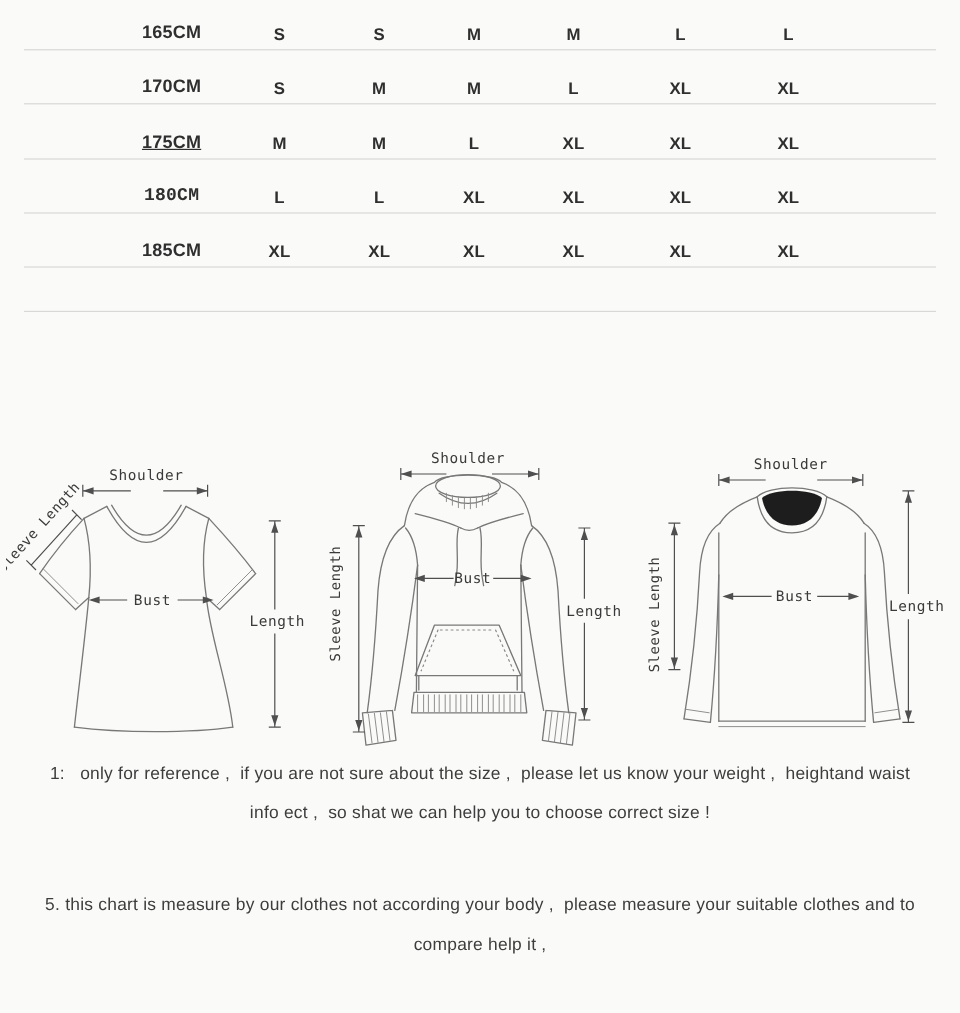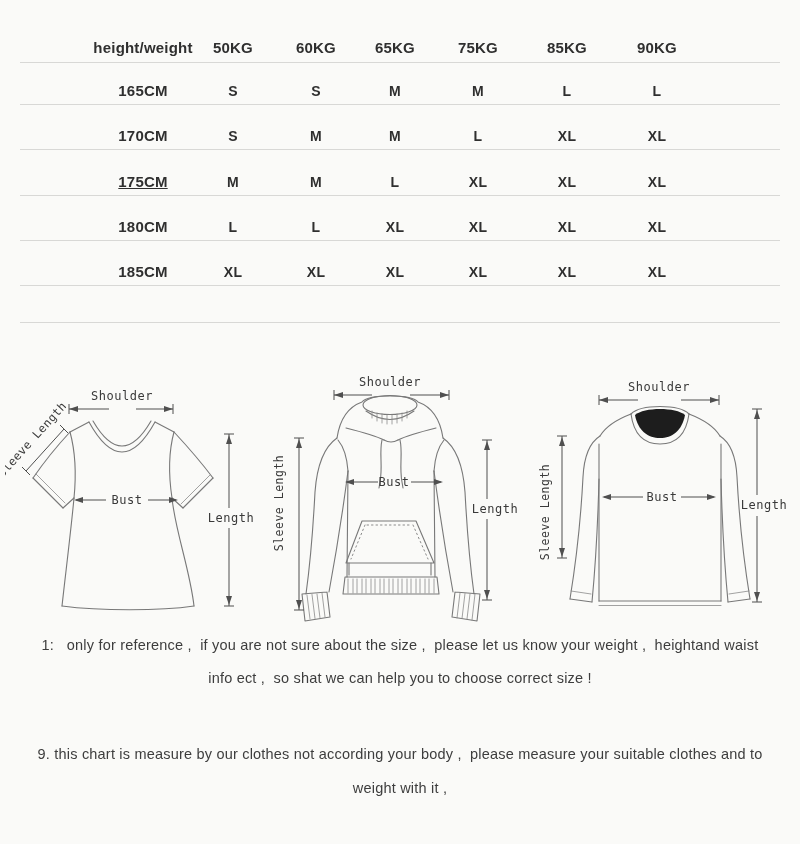--- a/index.html
+++ b/index.html
@@ -34,29 +34,20 @@
   .note{
     position:absolute;left:0;width:800px;text-align:center;
     font-size:14.5px;color:#3d3d3d;letter-spacing:.2px;white-space:pre;
   }
 </style>
 </head>
 <body>
 
 <div class="size-table">
 
-  <div class="trow thead" style="height: 62px;">
-      <span class="cell c0" style="left: 123px;">height/weight</span>
-      <span class="cell" style="left: 213px;">50KG</span>
-      <span class="cell" style="left: 296px;">60KG</span>
-      <span class="cell" style="left: 375px;">65KG</span>
-      <span class="cell" style="left: 458px;">75KG</span>
-      <span class="cell" style="left: 547px;">85KG</span>
-      <span class="cell" style="left: 637px;">90KG</span>
-    </div>
     <div class="trow" style="height: 41px;">
       <span class="cell c0" style="left: 123px; text-align: center;">165CM</span>
       <span class="cell" style="left: 213px;">S</span>
       <span class="cell" style="left: 296px;">S</span>
       <span class="cell" style="left: 375px;">M</span>
       <span class="cell" style="left: 458px;">M</span>
       <span class="cell" style="left: 547px;">L</span>
       <span class="cell" style="left: 637px;">L</span>
     </div>
     <div class="trow" style="height: 44px;">
@@ -71,21 +62,21 @@
     <div class="trow" style="height: 45px;">
       <span class="cell c0" style="left: 123px; text-decoration: underline;">175CM</span>
       <span class="cell" style="left: 213px;">M</span>
       <span class="cell" style="left: 296px;">M</span>
       <span class="cell" style="left: 375px;">L</span>
       <span class="cell" style="left: 458px;">XL</span>
       <span class="cell" style="left: 547px;">XL</span>
       <span class="cell" style="left: 637px;">XL</span>
     </div>
     <div class="trow" style="height: 44px;">
-      <span class="cell c0" style="left: 123px;">180CM</span>
+      <span class="cell c0" style="left: 123px; font-family: Liberation Mono, monospace;">180CM</span>
       <span class="cell" style="left: 213px;">L</span>
       <span class="cell" style="left: 296px;">L</span>
       <span class="cell" style="left: 375px;">XL</span>
       <span class="cell" style="left: 458px;">XL</span>
       <span class="cell" style="left: 547px;">XL</span>
       <span class="cell" style="left: 637px;">XL</span>
     </div>
     <div class="trow" style="height: 44px;">
       <span class="cell c0" style="left: 123px;">185CM</span>
       <span class="cell" style="left: 213px;">XL</span>
@@ -218,15 +209,15 @@
   <g>
     <path class="dim" d="M222,51 L222,137 M222,158 L222,244 M217,51 L227,51 M217,244 L227,244"></path>
     <path class="dimf" d="M222,52 L219,61 L225,61 Z M222,243 L219,234 L225,234 Z"></path>
     <text class="lbl" x="229" y="151" text-anchor="middle">Length</text>
   </g>
 </svg>
 
 <div>
   <div class="note" style="top:637px">1:   only for reference ,  if you are not sure about the size ,  please let us know your weight ,  heightand waist</div>
   <div class="note" style="top:670px">info ect ,  so shat we can help you to choose correct size !</div>
-  <div class="note" style="top:746px">9. this chart is measure by our clothes not according your body ,  please measure your suitable clothes and to</div>
-  <div class="note" style="top:780px">weight with it ,</div>
+  <div class="note" style="top:746px">5. this chart is measure by our clothes not according your body ,  please measure your suitable clothes and to</div>
+  <div class="note" style="top:780px">compare help it ,</div>
 </div>
 
 </body></html>

